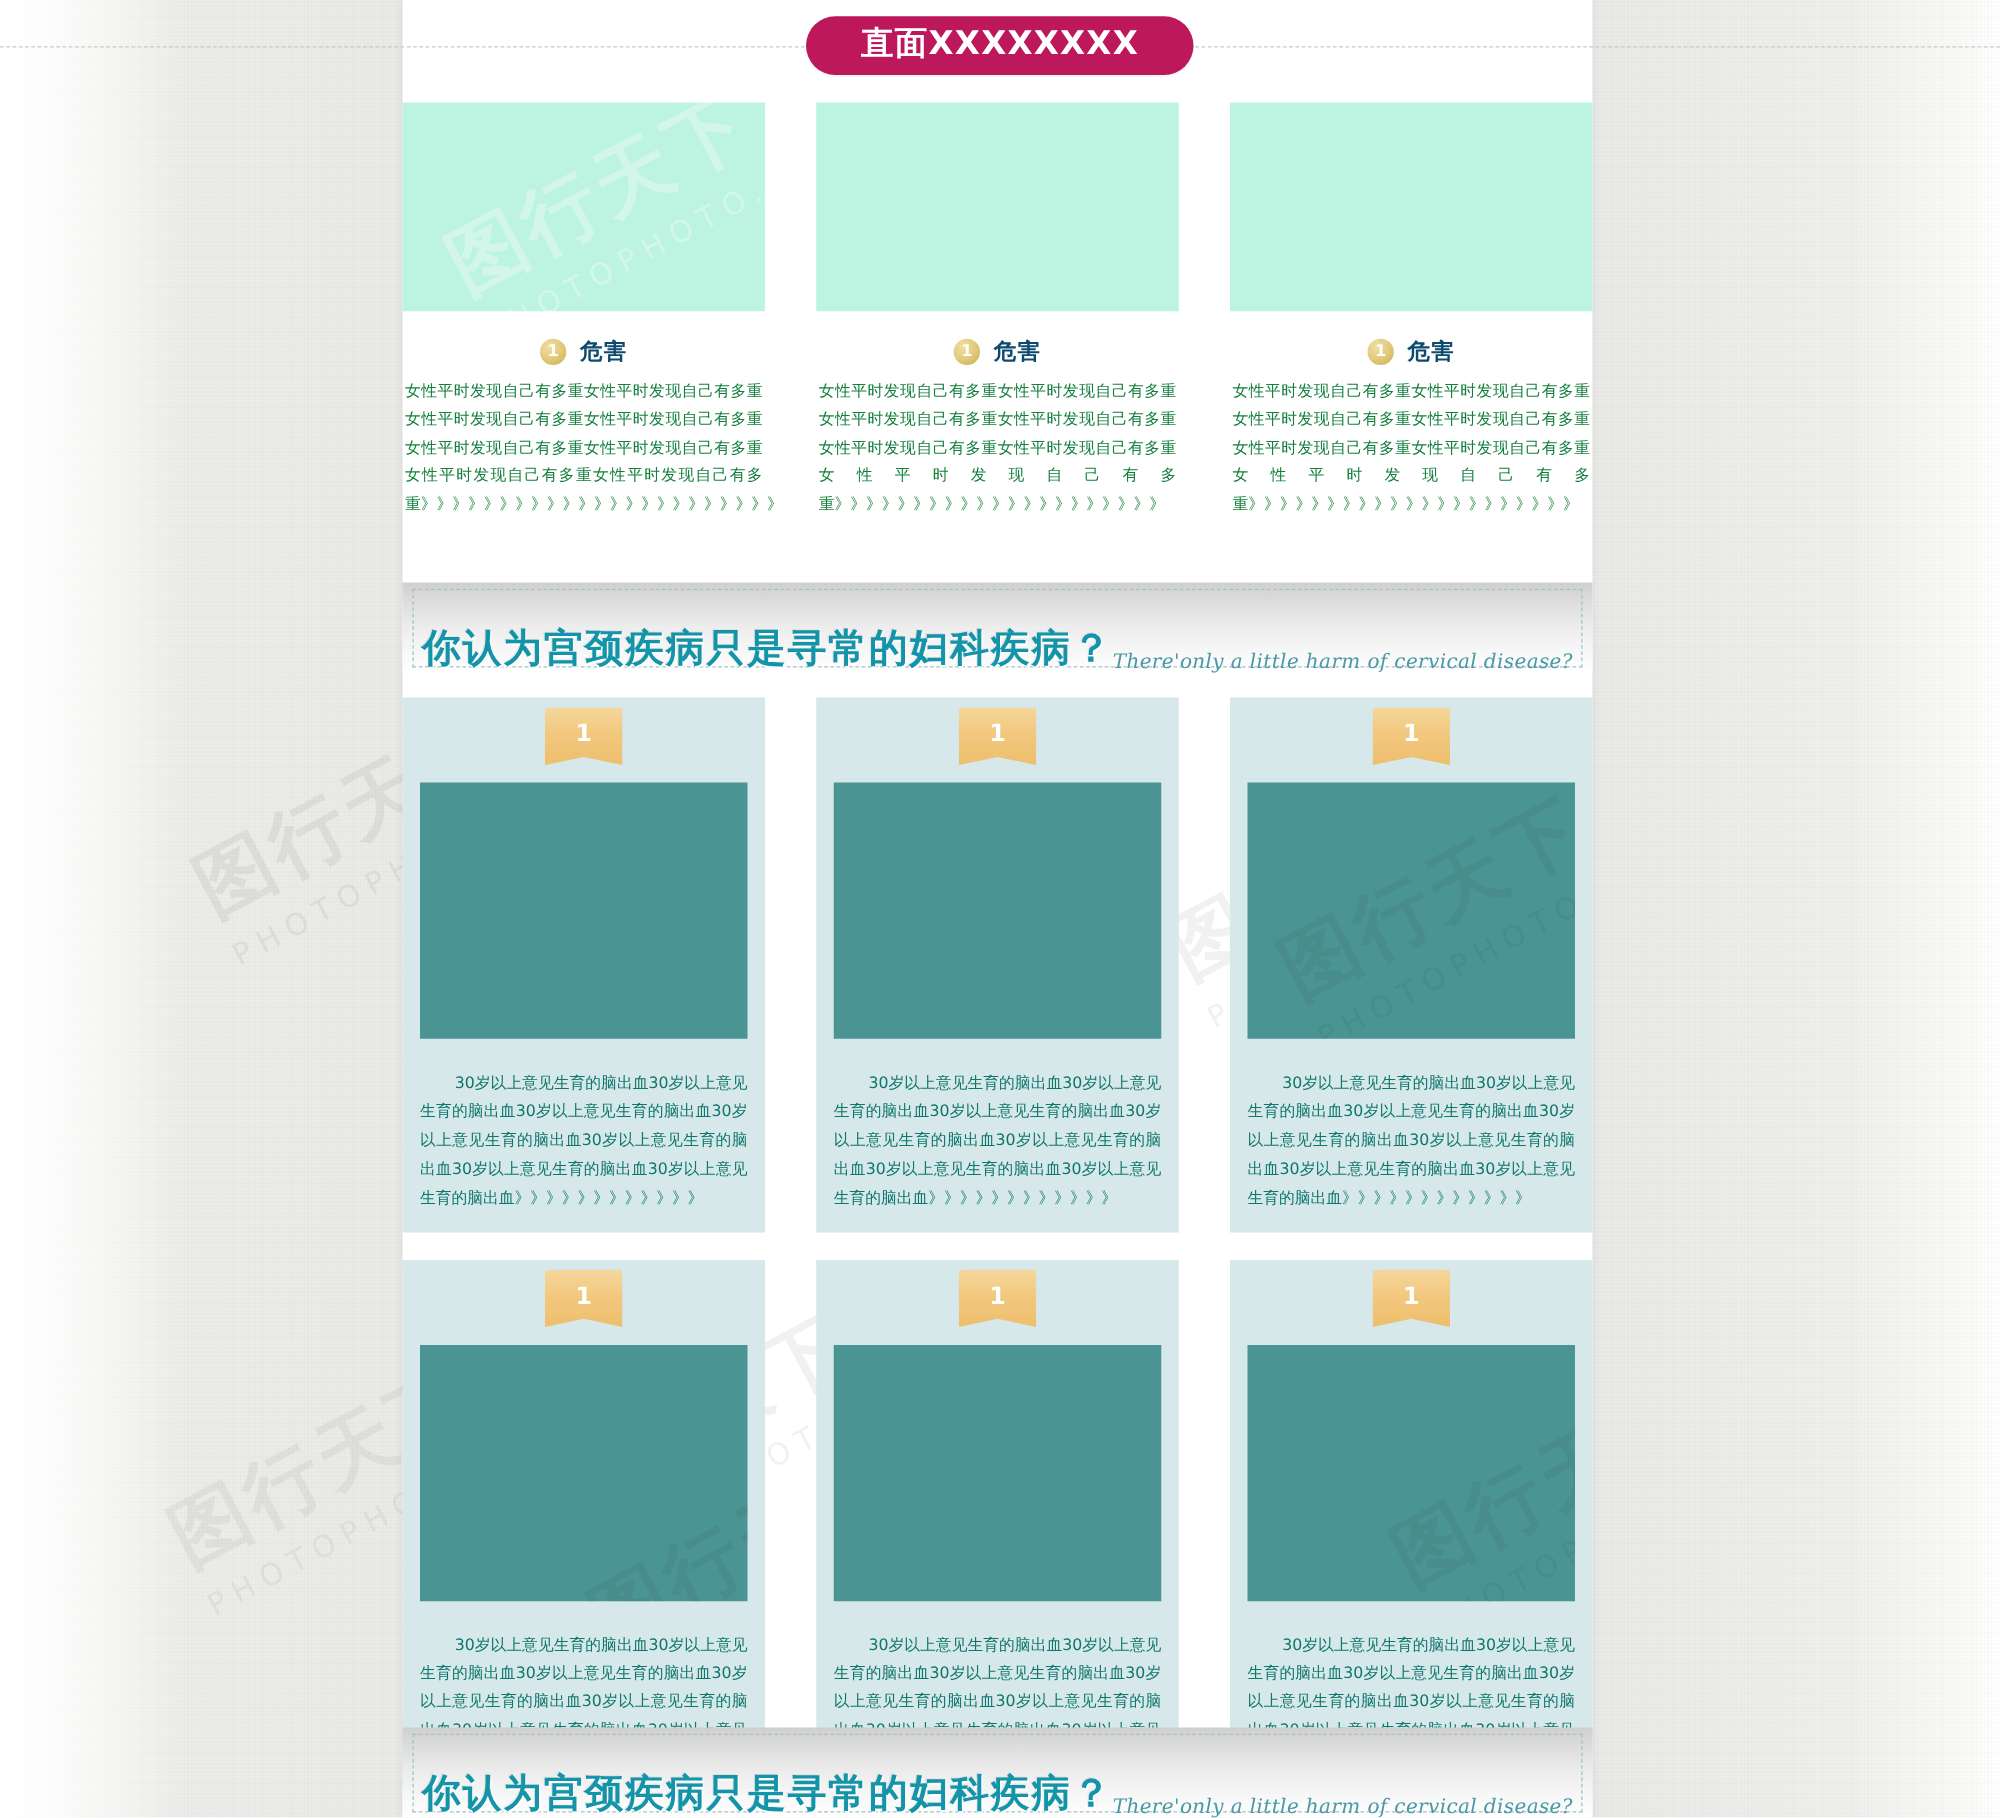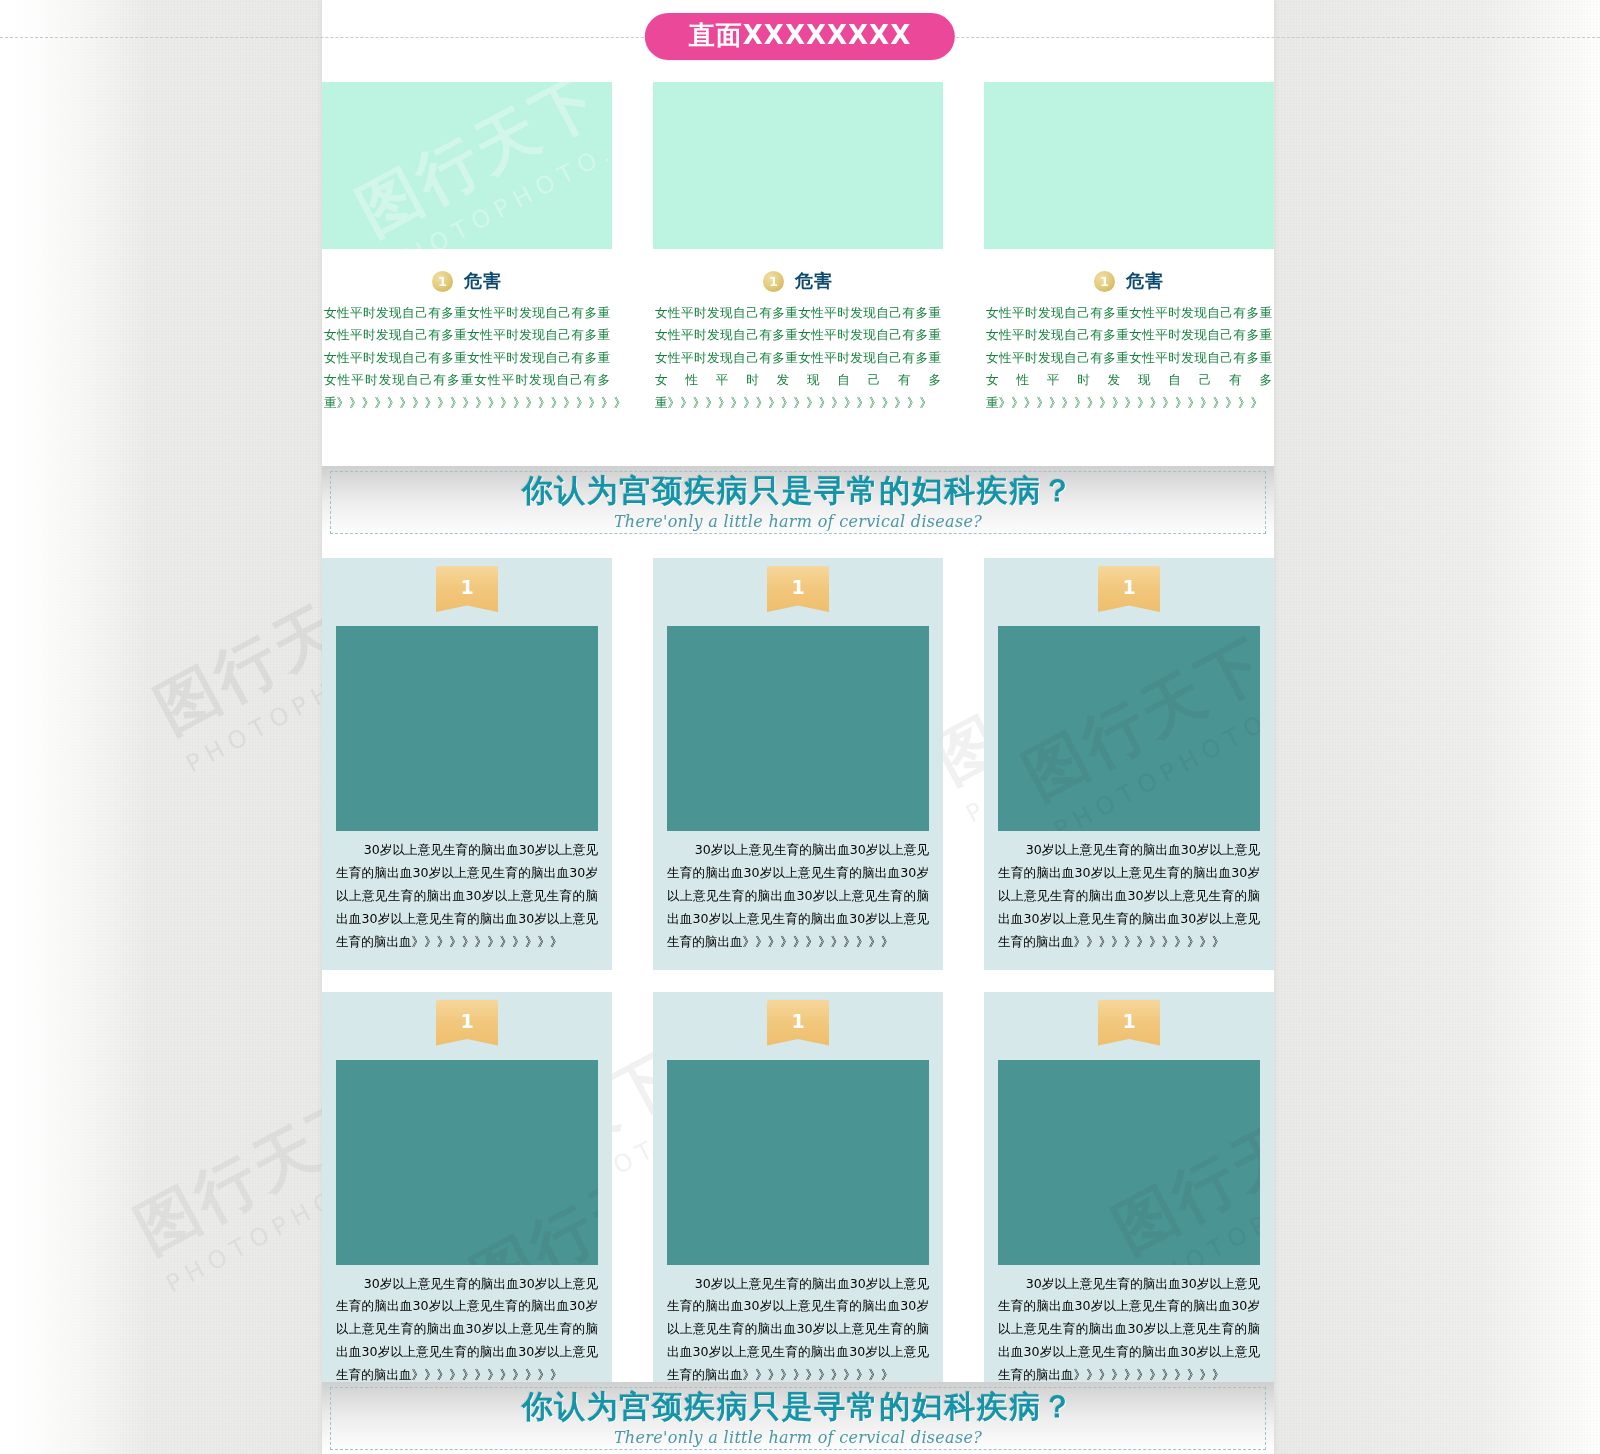--- a/index.html
+++ b/index.html
@@ -65,21 +65,21 @@
     position: absolute;
     left: 0; right: 0; top: 37px;
     border-top: 1px dashed #c9c9c9;
     z-index: 1;
   }
   .title-pill {
     position: absolute;
     left: 50%;
     transform: translateX(-50%);
     top: 13px;
-    background: #ec4899;
+    background: #be185d;
     color: #ffffff;
     border-radius: 26px;
     padding: 9px 44px 11px 44px;
     font-size: 26px;
     font-weight: bold;
     letter-spacing: 1px;
     z-index: 3;
     line-height: 1.05;
     box-shadow: 0 1px 2px rgba(0,0,0,0.07);
   }
@@ -138,22 +138,21 @@
 
   
   .banner {
     position: absolute;
     left: 322px;
     width: 952px;
     height: 72px;
     background: linear-gradient(180deg, #cfcfcf 0%, #dddddd 22%, #ececec 48%, #f7f7f7 76%, #ffffff 100%);
     box-sizing: border-box;
     display: flex;
-    flex-direction: column;
-    align-items: center;
+    align-items: flex-end;
     justify-content: center;
     z-index: 2;
   }
   .banner-inner {
     position: absolute;
     left: 8px; right: 8px; top: 5px; bottom: 4px;
     border: 1px dashed #9fc3c9;
     box-sizing: border-box;
     pointer-events: none;
   }
@@ -221,24 +220,24 @@
     z-index: 3;
   }
   .card-img {
     margin: 68px 14px 0 14px;
     height: 205px;
     background: #4b9494;
     position: relative;
     overflow: hidden;
   }
   .card-text {
-    margin: 8px 14px 0 14px;
+    margin: 24px 14px 0 14px;
     font-size: 12.6px;
     line-height: 1.82;
-    color: #000000;
+    color: #0f766e;
     text-align: justify;
     word-break: break-all;
     text-indent: 2.2em;
   }
 </style>
 </head>
 <body>
 
 <div class="backdrop"></div>
 <div class="backdrop-left-fade"></div>

